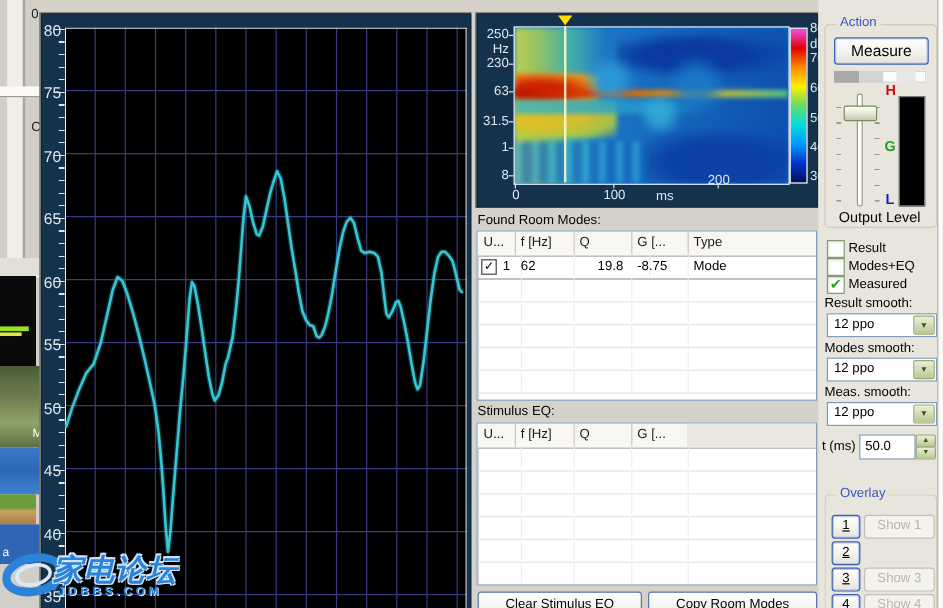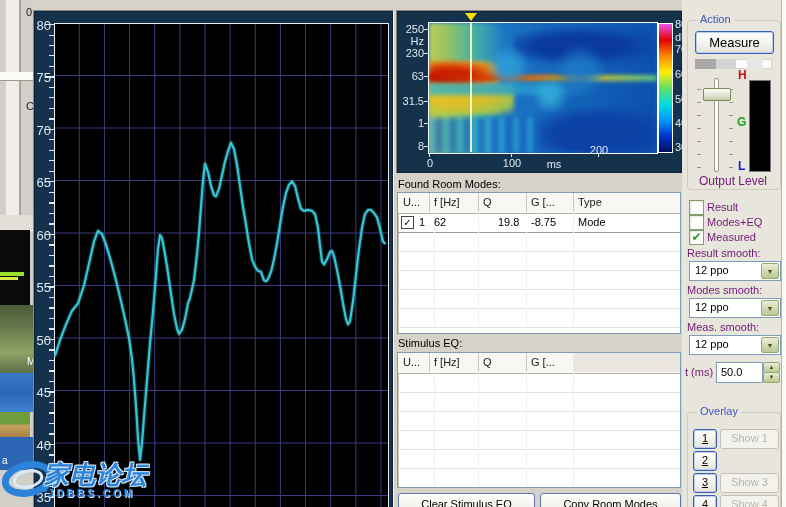--- a/index.html
+++ b/index.html
@@ -61,21 +61,21 @@
   .xp-check{width:13px;height:13px;background:#fff;border:1px solid #879b72;
     box-shadow:inset 1px 1px 2px #dfe6d4;font-size:12px;line-height:12px;text-align:center;}
   .xp-check.checked::after{content:"✔";color:#2ba12b;font-weight:bold;}
   .combo{background:#fff;border:1px solid #7f9db9;}
   .combo .val{position:absolute;left:5px;top:2px;font-size:11px;}
   .combo .drop{position:absolute;right:1px;top:1px;bottom:1px;width:16px;
     background:linear-gradient(to bottom,#e9efd8,#b9c894);border:1px solid #98a871;
     border-radius:2px;color:#46521e;font-size:7px;text-align:center;line-height:15px;}
   .spin-btn{background:linear-gradient(to bottom,#e9efd8,#b9c894);border:1px solid #98a871;
     border-radius:2px;color:#46521e;font-size:6px;text-align:center;line-height:8px;}
-  .panel-label{font-size:11px;color:#701a75;}
+  .panel-label{font-size:11px;color:#000000;}
 
   
   #watermark{left:0px;top:450px;width:150px;height:57px;z-index:40;}
   .wm-cn{position:absolute;left:44px;top:8px;font-size:25px;font-weight:bold;font-style:italic;
     color:#2b82d9;letter-spacing:1px;white-space:nowrap;
     text-shadow:-1px -1px 0 #cfe4f8,1px -1px 0 #cfe4f8,-1px 1px 0 #cfe4f8,1px 1px 0 #cfe4f8;}
   .wm-en{position:absolute;left:48px;top:38px;font-size:10px;font-weight:bold;color:#2b82d9;
     letter-spacing:3px;text-shadow:1px 1px 0 #d8e9fa;}
 </style>
 </head>

